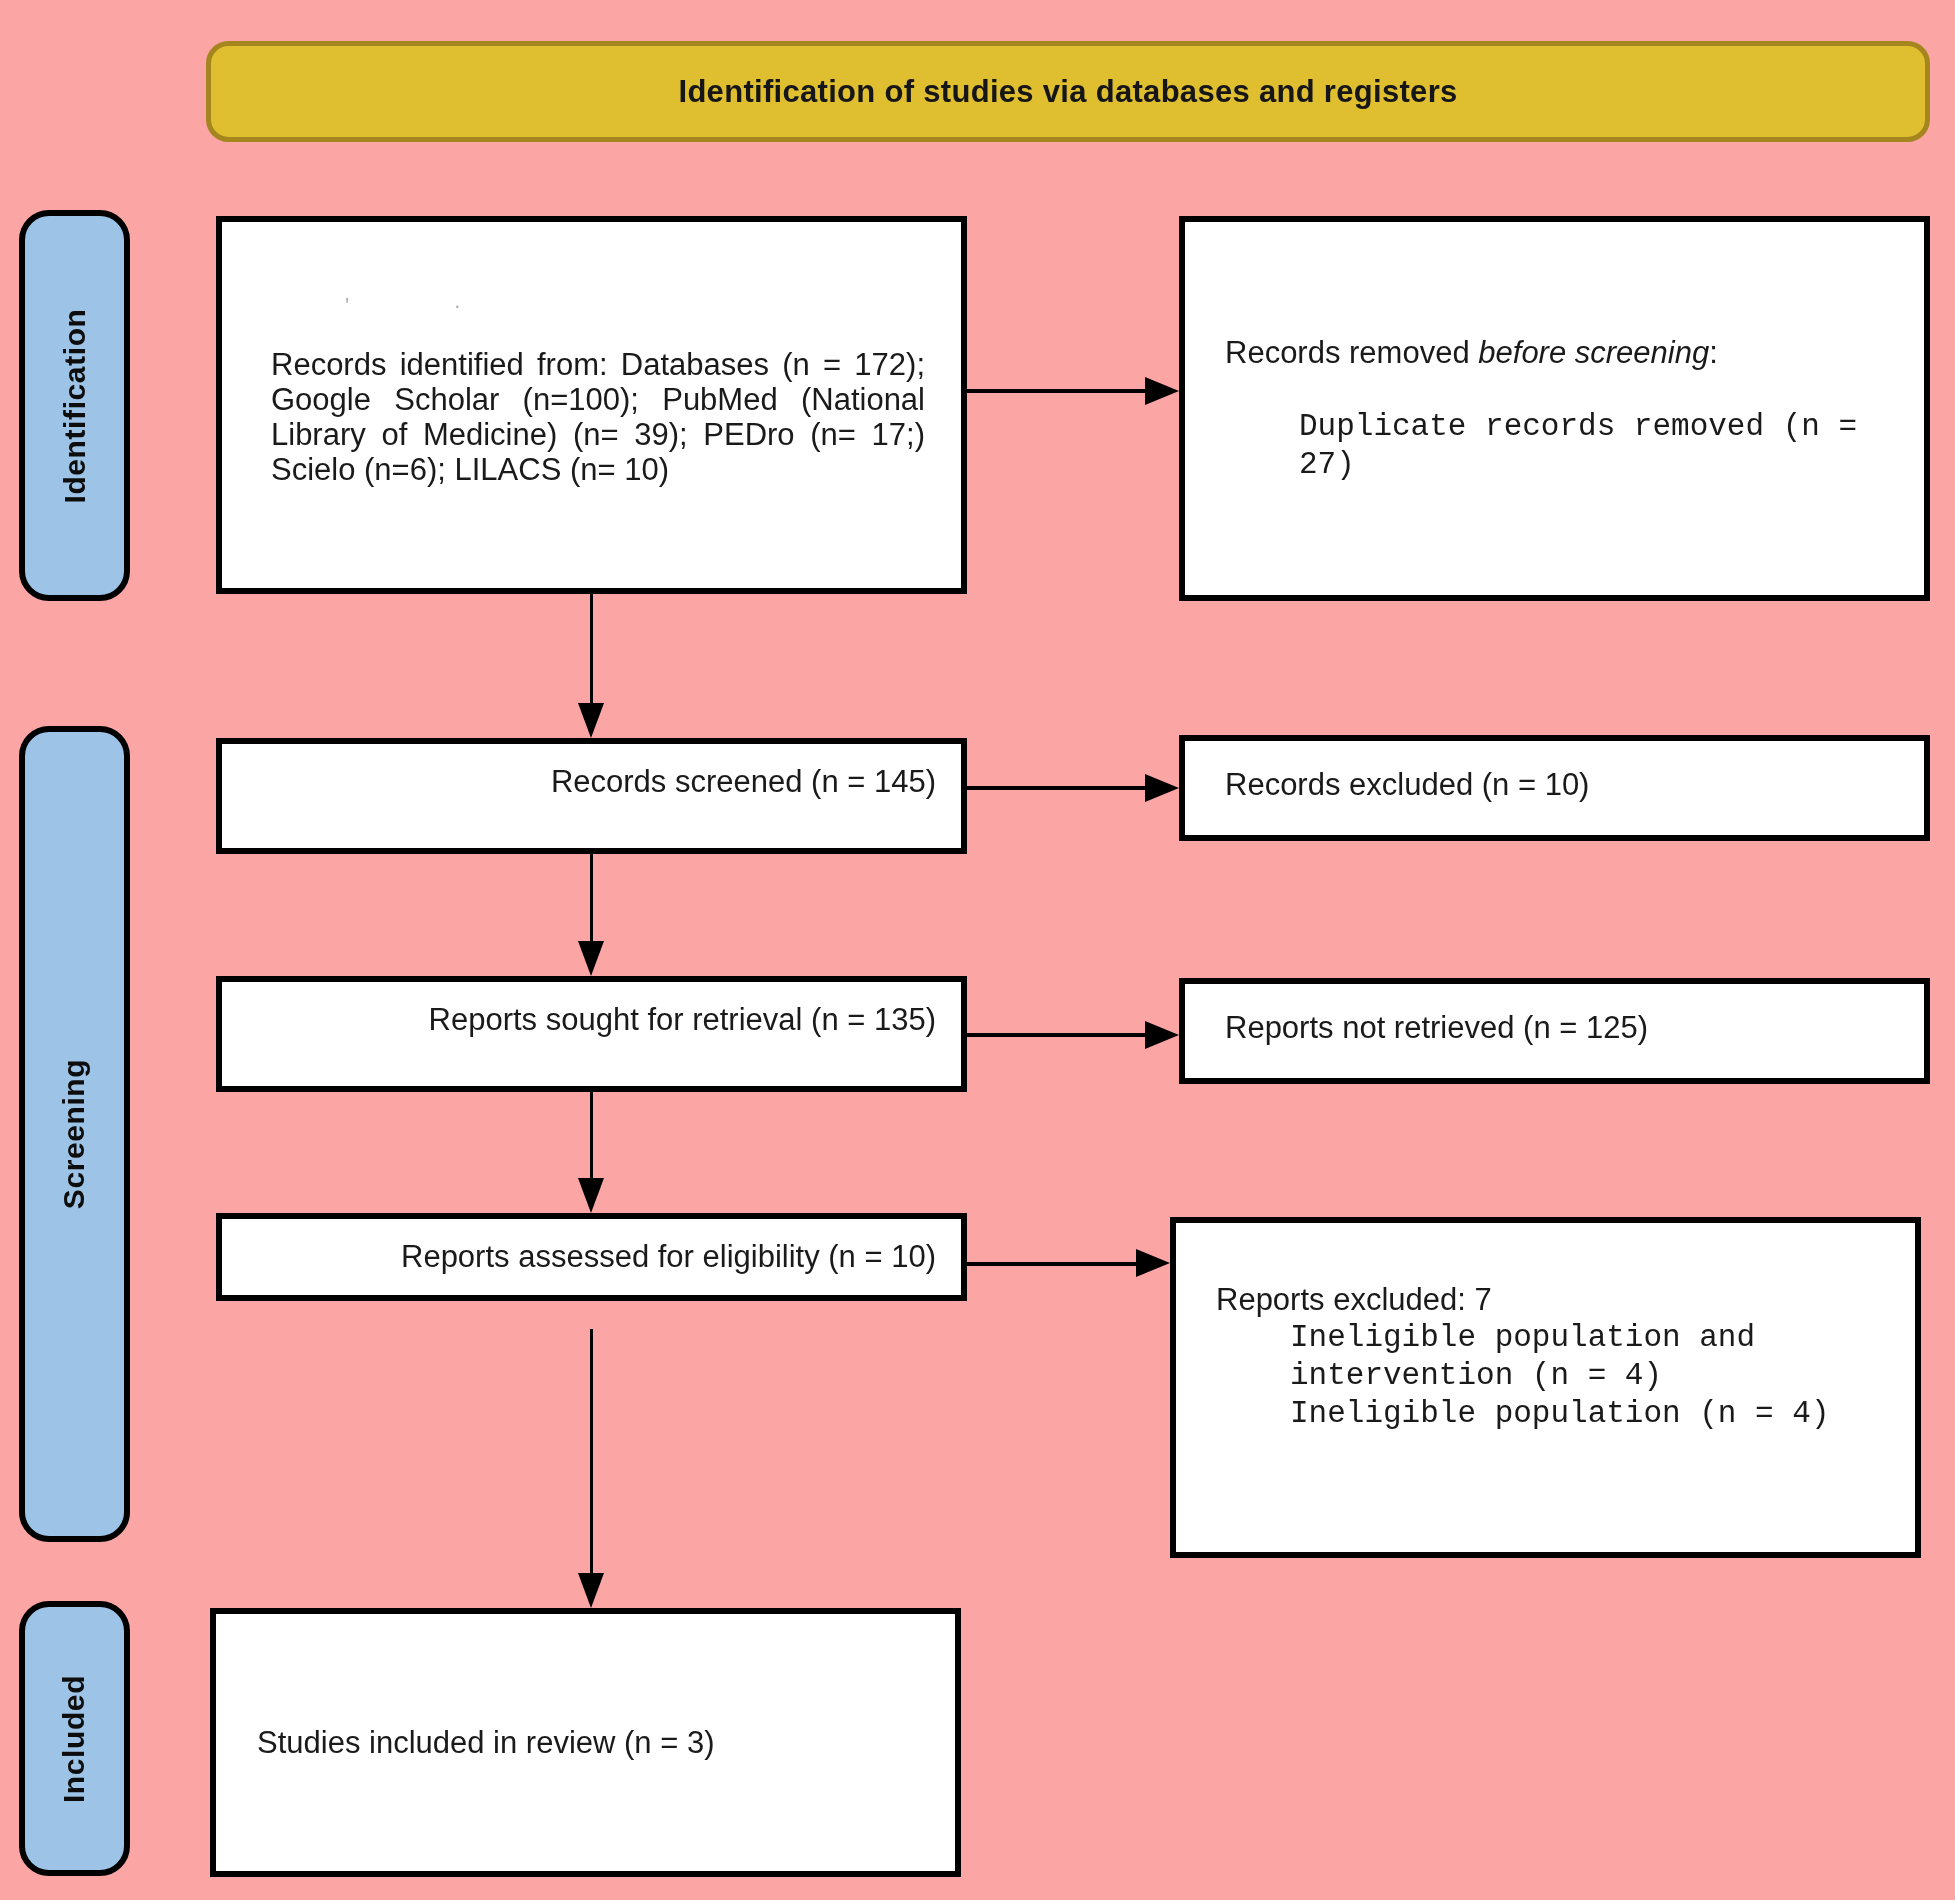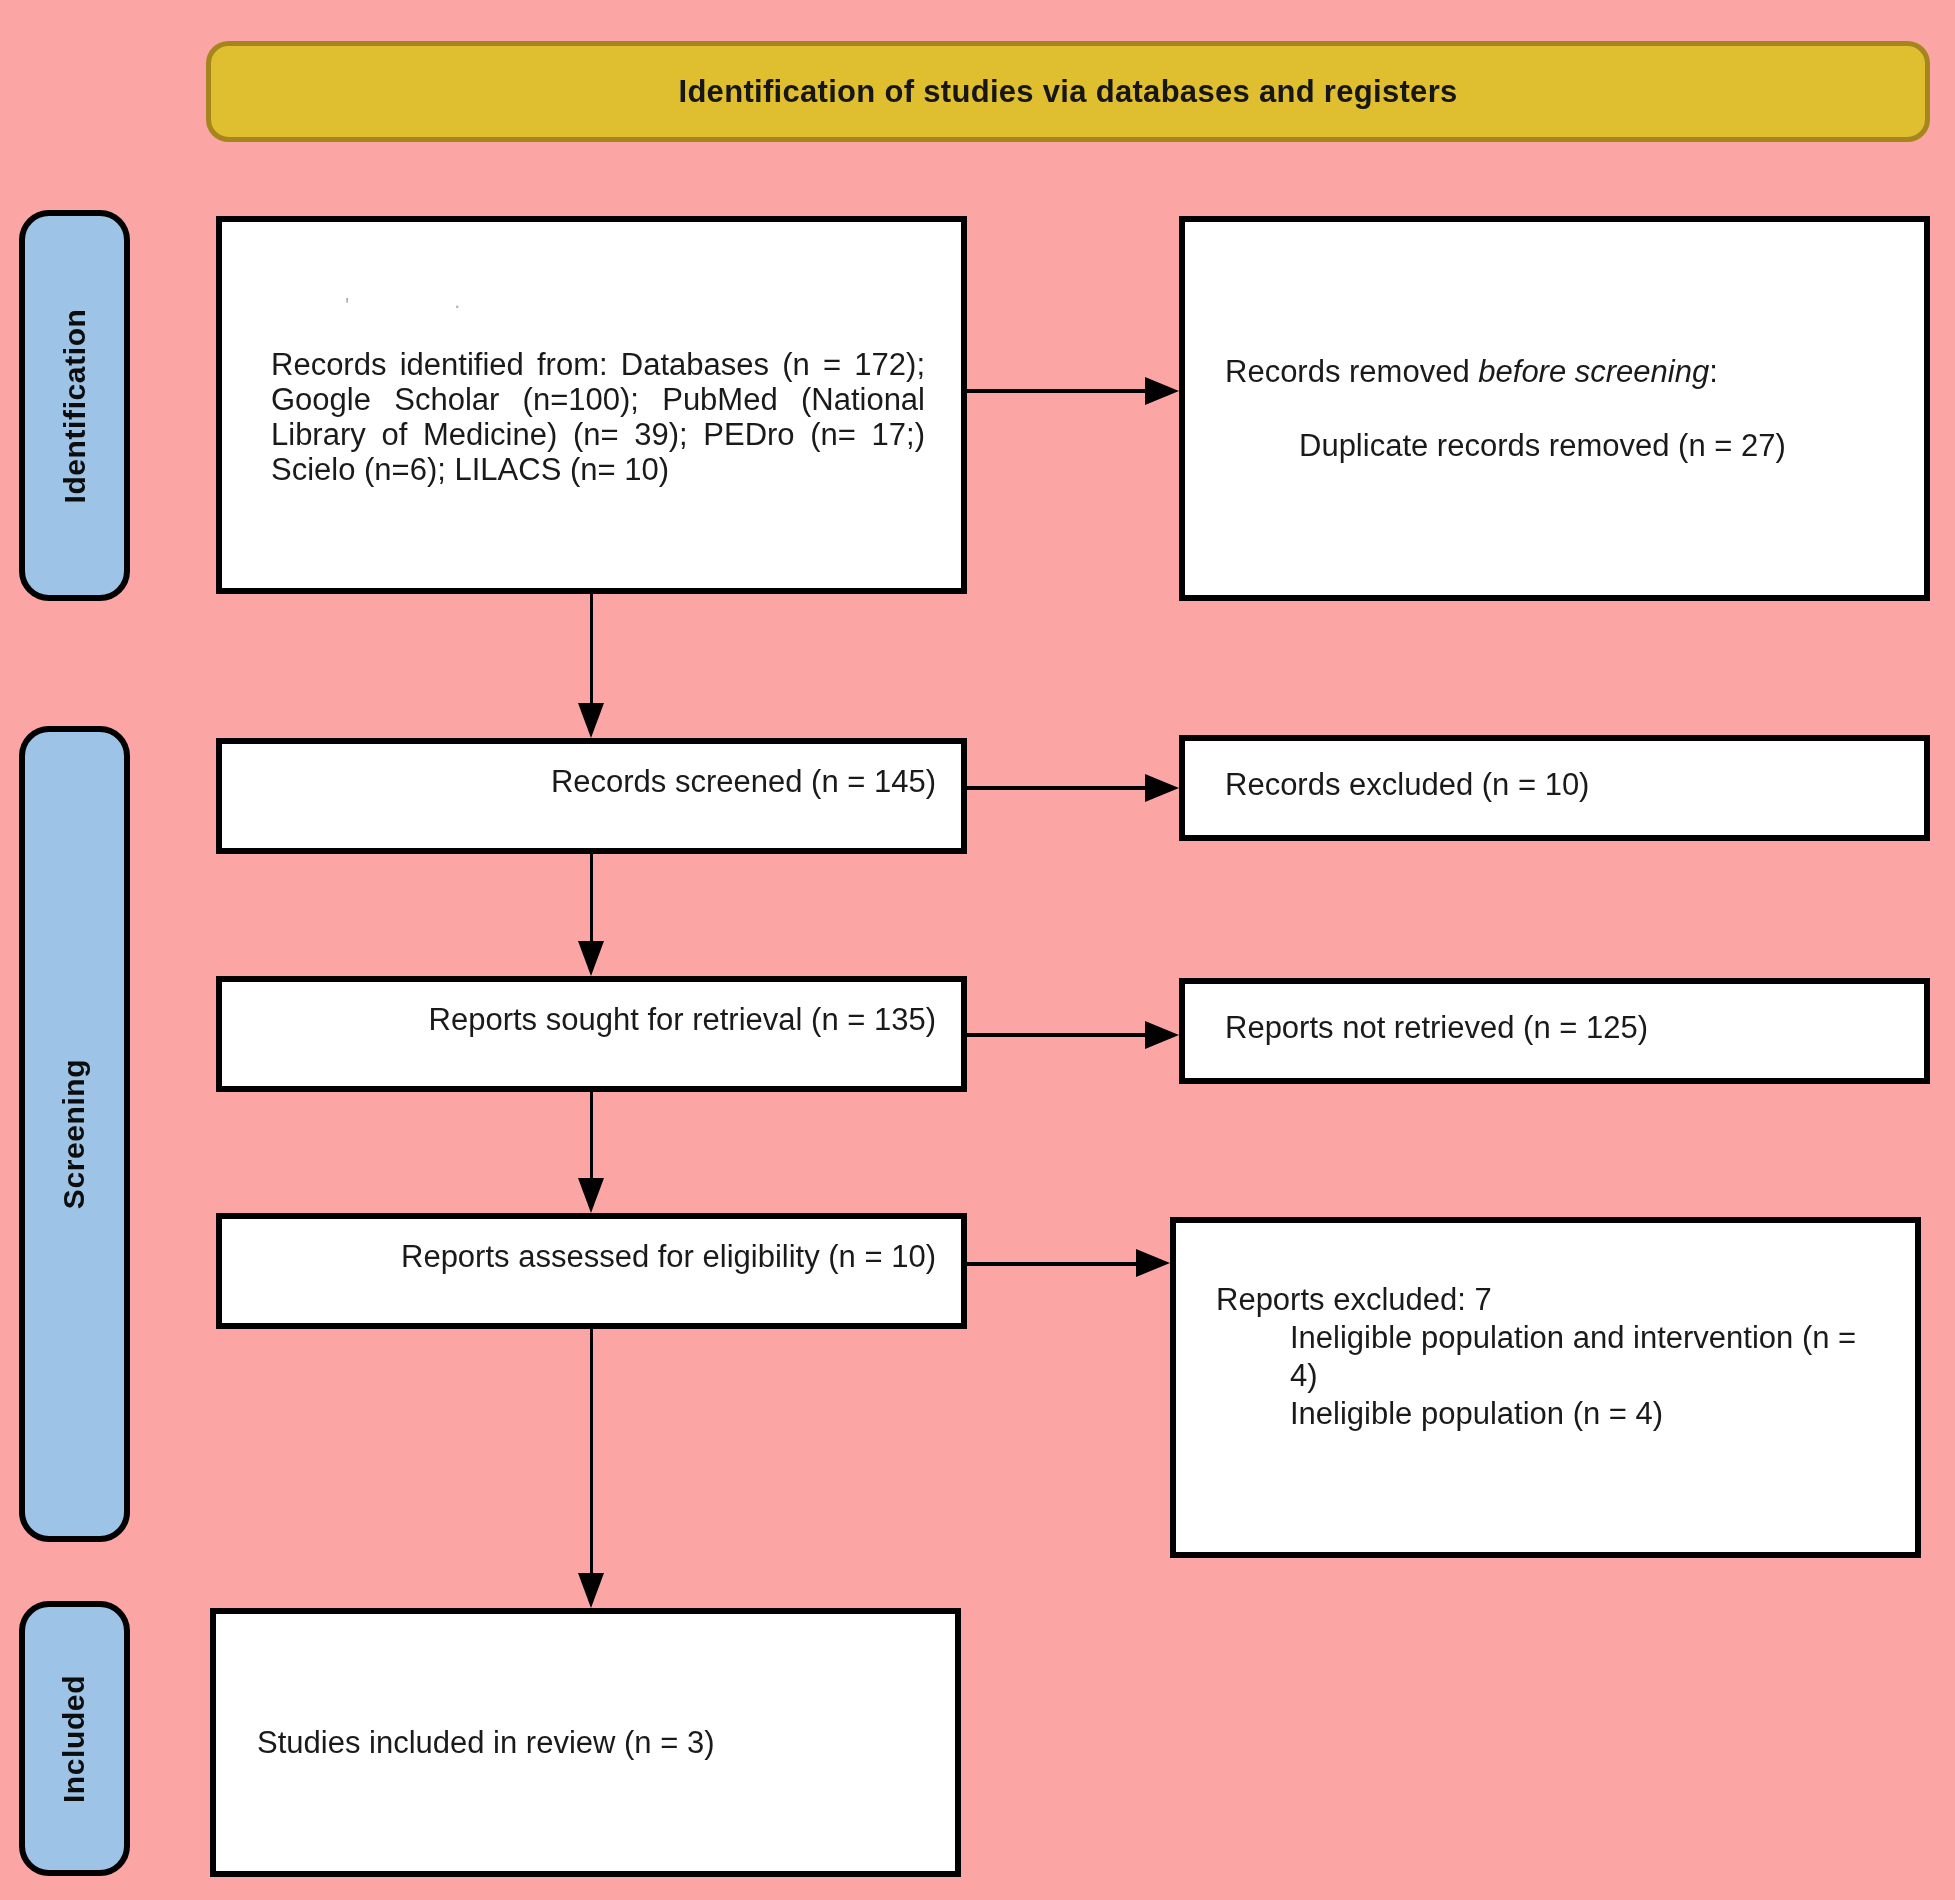--- a/index.html
+++ b/index.html
@@ -40,26 +40,26 @@
   .col-right{left:1179px;width:751px;gap:36px;}
 
   .box-records-identified{top:216px;height:378px;display:flex;align-items:center;
     padding:31px 36px 6.3px 49px;text-align:justify;}
   .box-records-removed{top:216px;height:385px;display:flex;flex-direction:column;
     justify-content:center;padding:0 25px 0 40px;line-height:38px;}
   .box-records-screened{top:738px;height:116px;padding:20px 25px 0 49px;}
   .box-records-excluded{top:735px;height:106px;padding:26px 25px 0 40px;}
   .box-reports-sought{top:976px;height:116px;padding:20px 25px 0 49px;}
   .box-reports-not-retrieved{top:978px;height:106px;padding:26px 25px 0 40px;}
-  .box-reports-assessed{top:1213px;height:116px;padding:20px 25px 0 49px;}
+  .box-reports-assessed{top:1213px;height:88px;padding:20px 25px 0 49px;}
   .box-reports-excluded{left:1170px;top:1217px;height:341px;padding:58px 25px 0 40px;line-height:38px;}
   .box-studies-included{left:210px;top:1608px;height:269px;display:flex;align-items:center;
     padding:0 25px 0 41px;}
 
-  .indent{padding-left:74px;}
+  .indent{padding-left:74px;font-family:Liberation Mono, monospace;}
   .ital{font-style:italic;}
 
   
   .hline{position:absolute;height:4.4px;background:#000;}
   .vline{position:absolute;width:3.1px;background:#000;}
   .head-right{position:absolute;width:0;height:0;
     border-top:14.4px solid transparent;border-bottom:14.4px solid transparent;
     border-left:34px solid #000;}
   .head-down{position:absolute;width:0;height:0;
     border-left:13px solid transparent;border-right:13px solid transparent;

